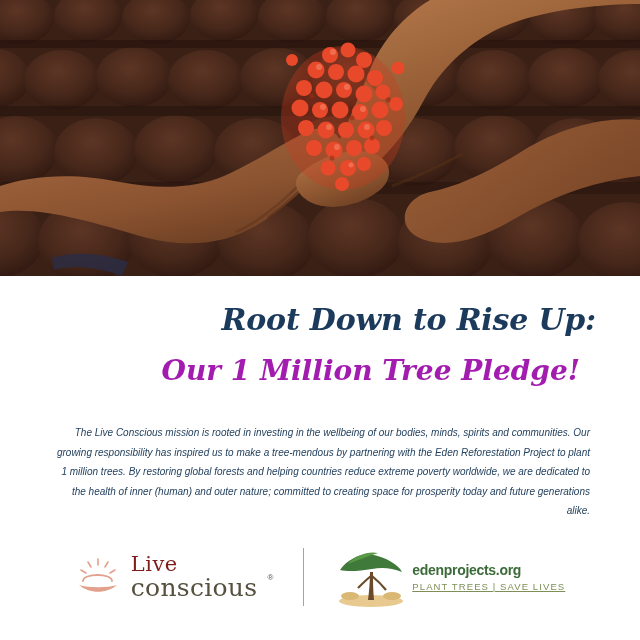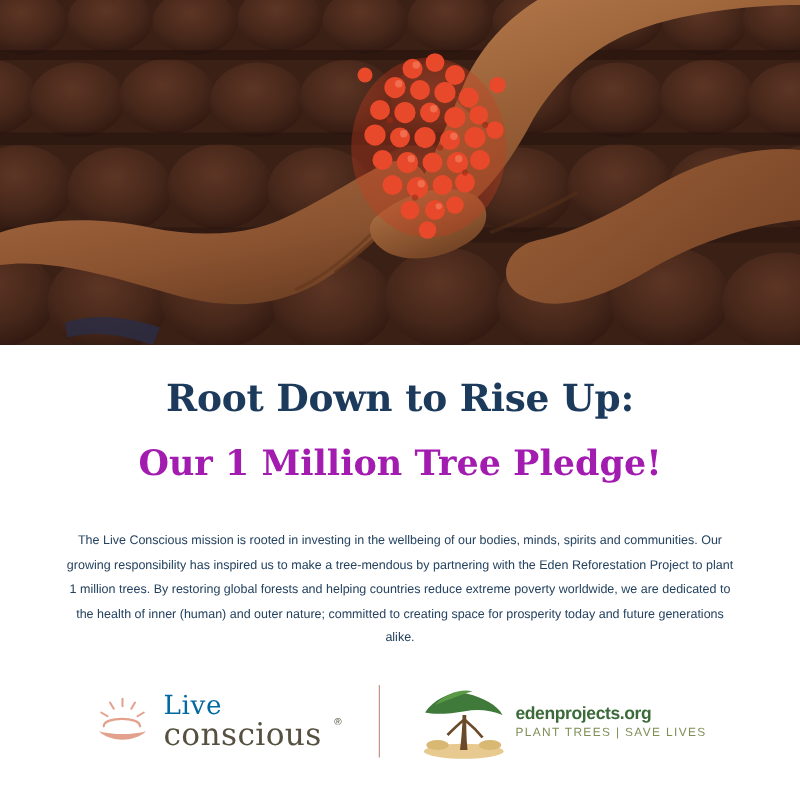--- a/index.html
+++ b/index.html
@@ -29,22 +29,23 @@
     height: 292px;
     overflow: hidden;
     background: #4a2a1d;
   }
   .photo-svg { display: block; width: 640px; height: 292px; }
 
   
   .content {
     flex: 1;
     padding: 26px 44px 0 44px;
-    text-align: center;
+    text-align: right;
     box-sizing: border-box;
+    font-style: italic;
   }
   .headline-1 {
     font-family: "DejaVu Serif", serif;
     font-weight: bold;
     font-size: 30px;
     letter-spacing: -0.2px;
     color: #1c3a5b;
     margin: 0 0 6px 0;
     line-height: 1.2;
   }
@@ -84,21 +85,21 @@
   .lc-words {
     text-align: left;
     font-family: "DejaVu Serif", serif;
     color: #5b5348;
     line-height: 1.0;
   }
   .lc-live {
     font-size: 21px;
     letter-spacing: 0.5px;
     display: block;
-    color: #0369a1;
+    color: #7f1d1d;
   }
   .lc-conscious {
     font-size: 25px;
     letter-spacing: 0.3px;
     display: block;
     color: #55503f;
     position: relative;
   }
   .lc-reg {
     font-size: 8px;
@@ -127,20 +128,21 @@
     display: block;
     line-height: 1.05;
   }
   .eden-tag {
     font-family: "Liberation Sans", sans-serif;
     font-size: 9.5px;
     letter-spacing: 1.1px;
     color: #7d8f56;
     display: block;
     margin-top: 3px;
+    text-decoration: underline;
   }
 </style>
 </head>
 <body>
 
 <div class="card">
 
   <div class="photo">
     <svg class="photo-svg" viewBox="0 0 640 292" preserveAspectRatio="none">
       <defs>

